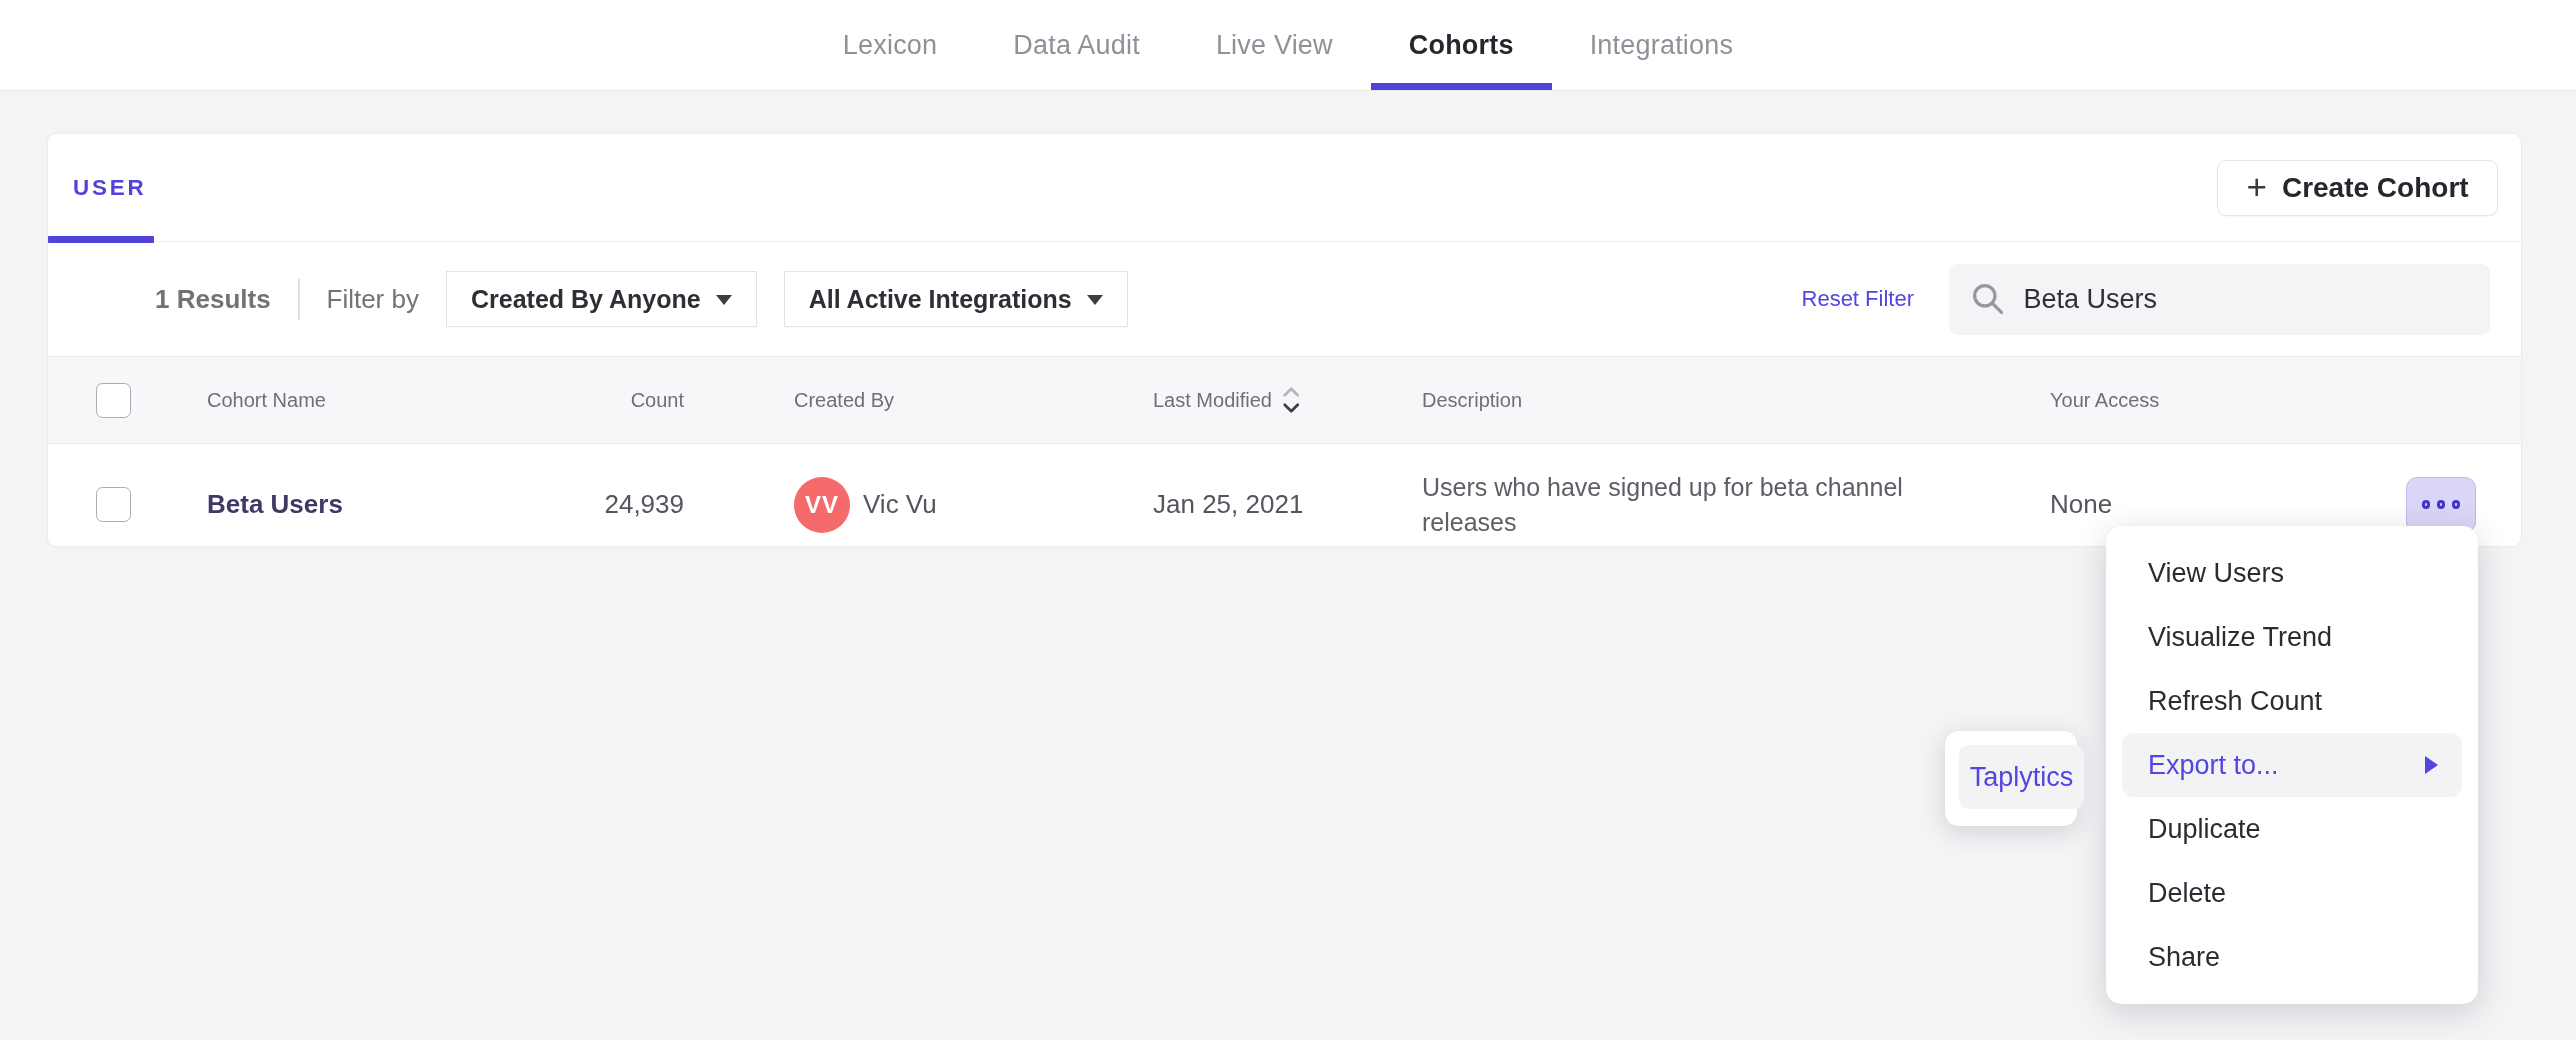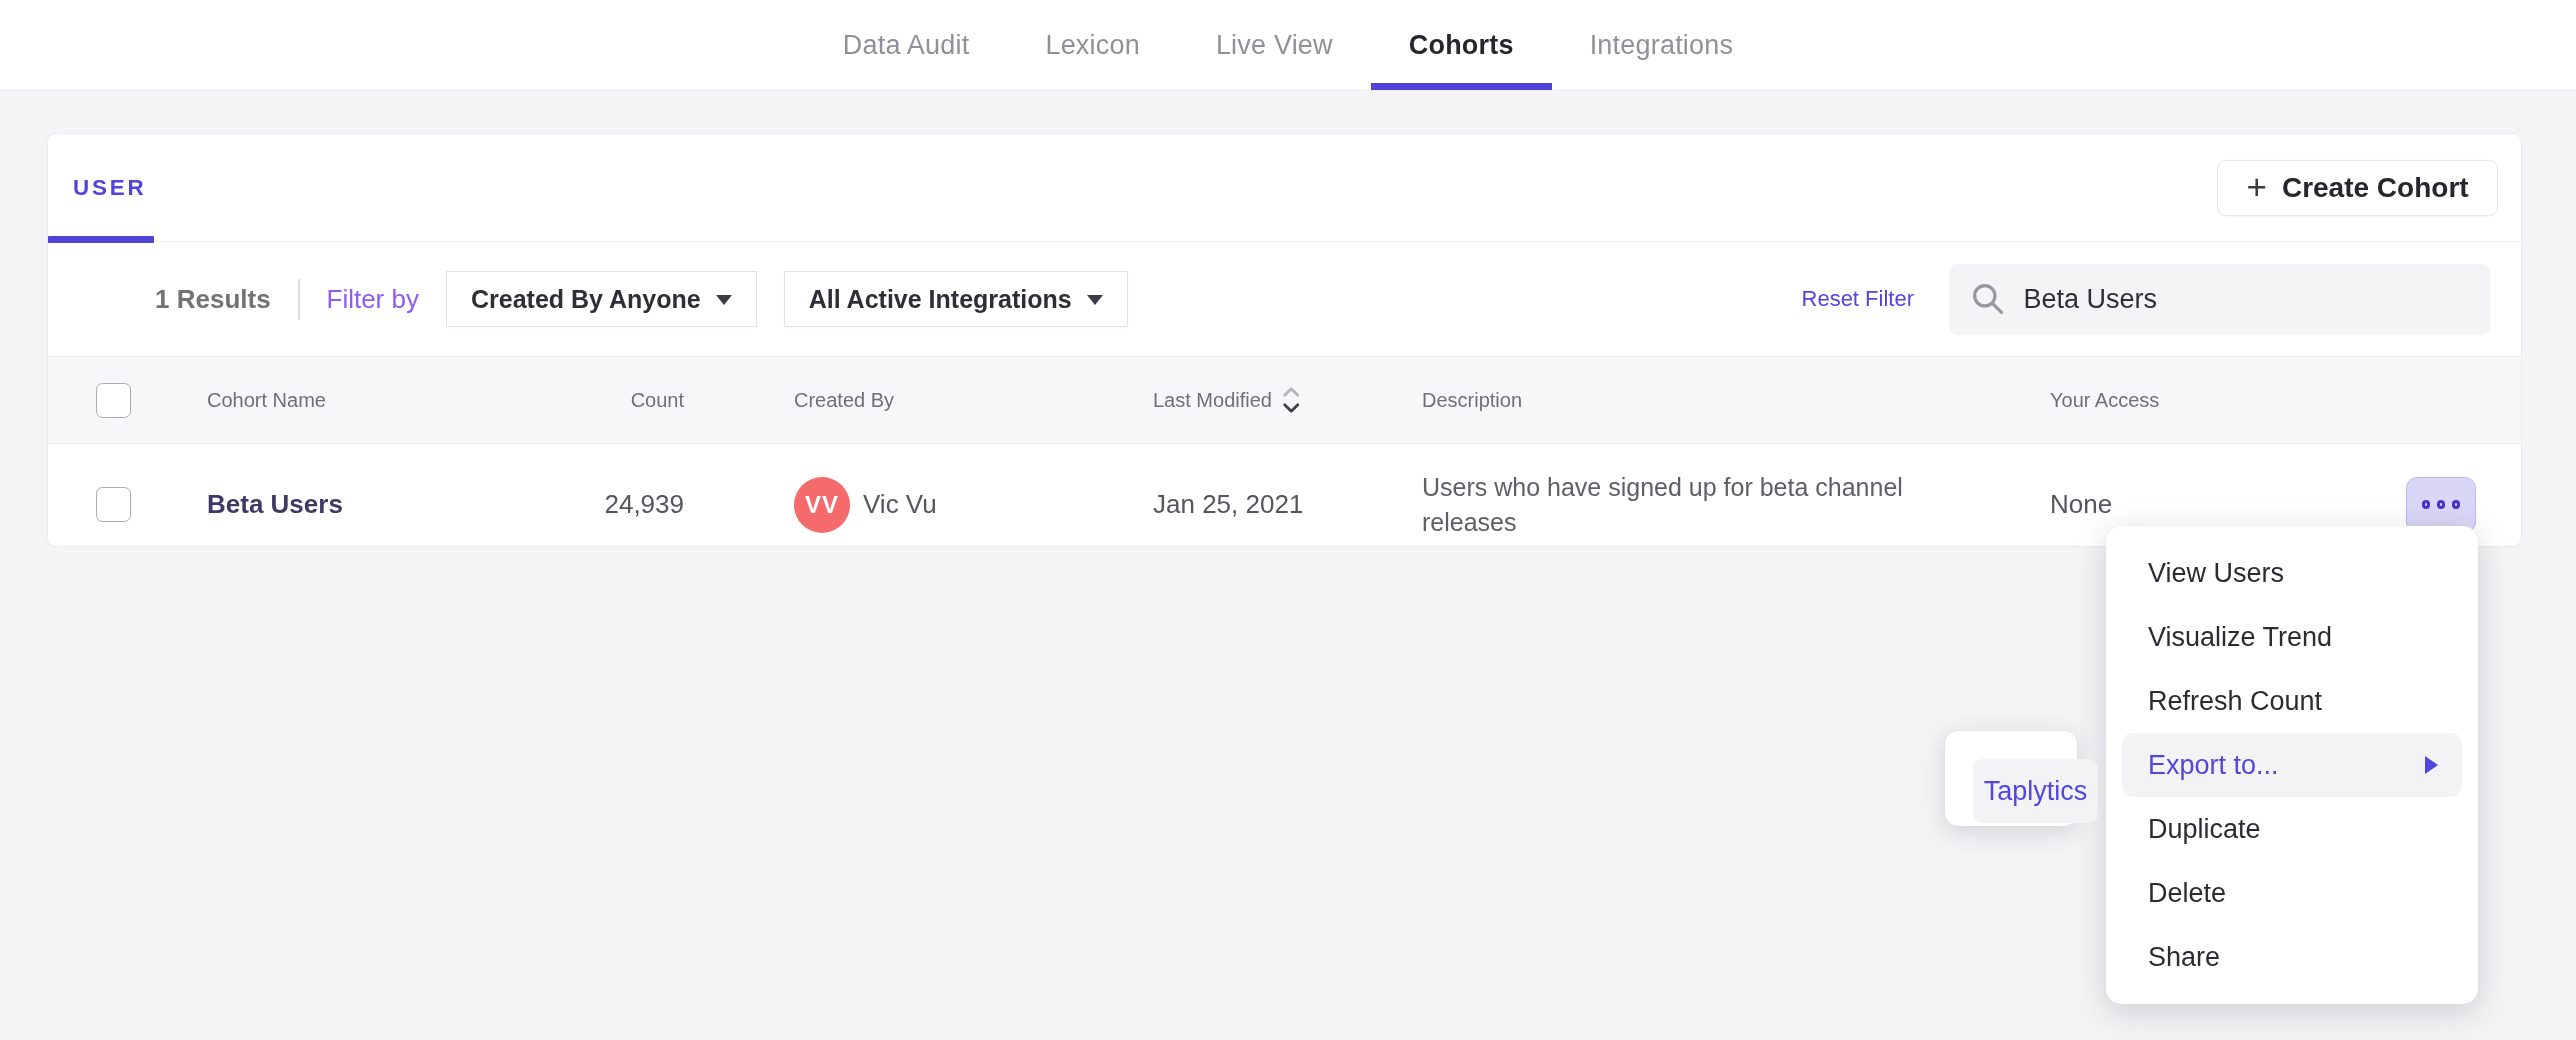--- a/index.html
+++ b/index.html
@@ -57,21 +57,21 @@
   }
   .plus-glyph { font-size:35px; font-weight:400; color:#3a3a42; line-height:1; margin-top:-2.8px; }
 
   
   .card-filters {
     height:114px; display:flex; align-items:center; justify-content:space-between;
   }
   .filters-left { display:flex; align-items:center; gap:27px; margin-left:107px; }
   .results-count { font-size:26px; font-weight:700; color:#737373; }
   .v-divider { width:1.9px; height:41px; background:#dcdce0; }
-  .filter-by-label { font-size:26px; font-weight:500; color:#8b5cf6; }
+  .filter-by-label { font-size:26px; font-weight:500; color:#737373; }
   .dropdown-btn {
     height:56px; padding:0 24px; background:#fff;
     border:0.9px solid #e3e3e7; border-radius:0;
     display:flex; align-items:center; gap:15px; cursor:pointer;
     font-size:25px; font-weight:600; color:#2e2e36;
     box-shadow:0 0.9px 1.9px rgba(30,30,50,.03);
   }
   .caret-down {
     width:0; height:0; border-left:8.4px solid transparent;
     border-right:8.4px solid transparent; border-top:10.3px solid #3c3c44;
@@ -140,36 +140,36 @@
   }
   .submenu-arrow {
     width:0; height:0; border-top:9.3px solid transparent;
     border-bottom:9.3px solid transparent; border-left:13px solid #5246e0;
     margin-right:24px;
   }
 
   
   .submenu {
     position:absolute; left:1945px; top:731px; width:132px; height:95px;
-    background:#fff; border-radius:13px; padding:28px;
+    background:#fff; border-radius:13px; padding:14px;
     box-shadow:0 5.6px 24px rgba(40,40,60,.16), 0 0 0.9px rgba(0,0,0,.12);
     z-index:21;
   }
   .submenu-item {
     width:125px; height:64px; background:#f3f3f5; border-radius:9.3px;
     display:flex; align-items:center; justify-content:center;
     font-size:27px; font-weight:500; color:#5246e0; cursor:pointer;
   }
 </style>
 </head>
 <body>
 
 <div class="topnav">
+  <div class="nav-tab">Lexicon</div>
   <div class="nav-tab">Data Audit</div>
-  <div class="nav-tab">Lexicon</div>
   <div class="nav-tab">Live View</div>
   <div class="nav-tab active">Cohorts</div>
   <div class="nav-tab">Integrations</div>
 </div>
 
 <div class="card">
 
   <div class="card-head">
     <div class="user-tab">USER</div>
     <div class="user-tab-underline"></div>

